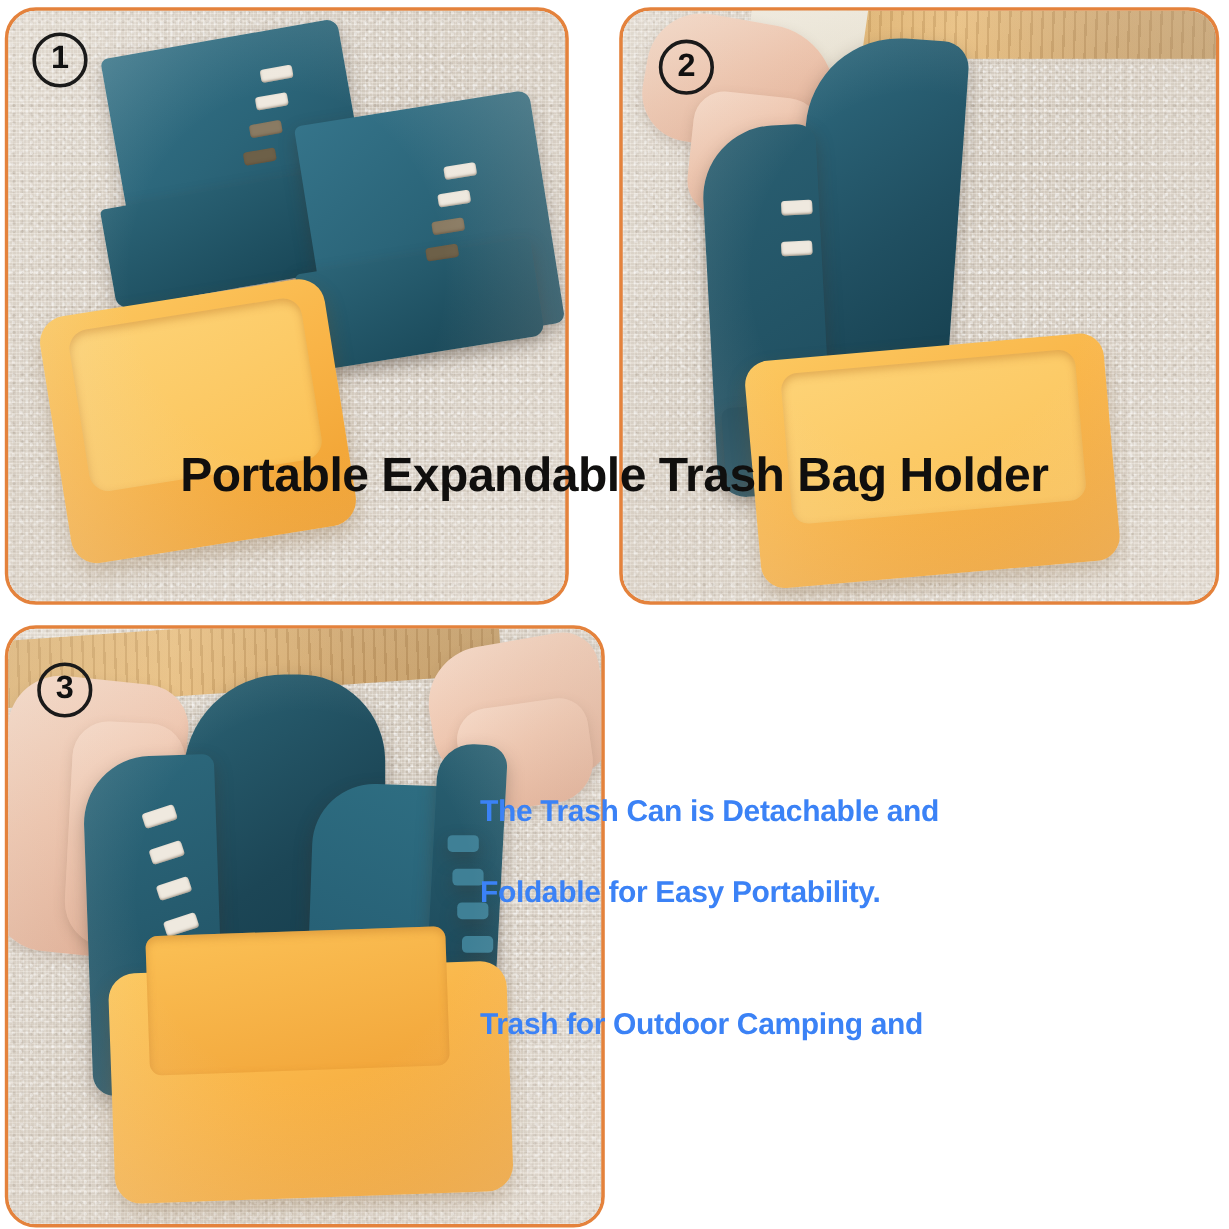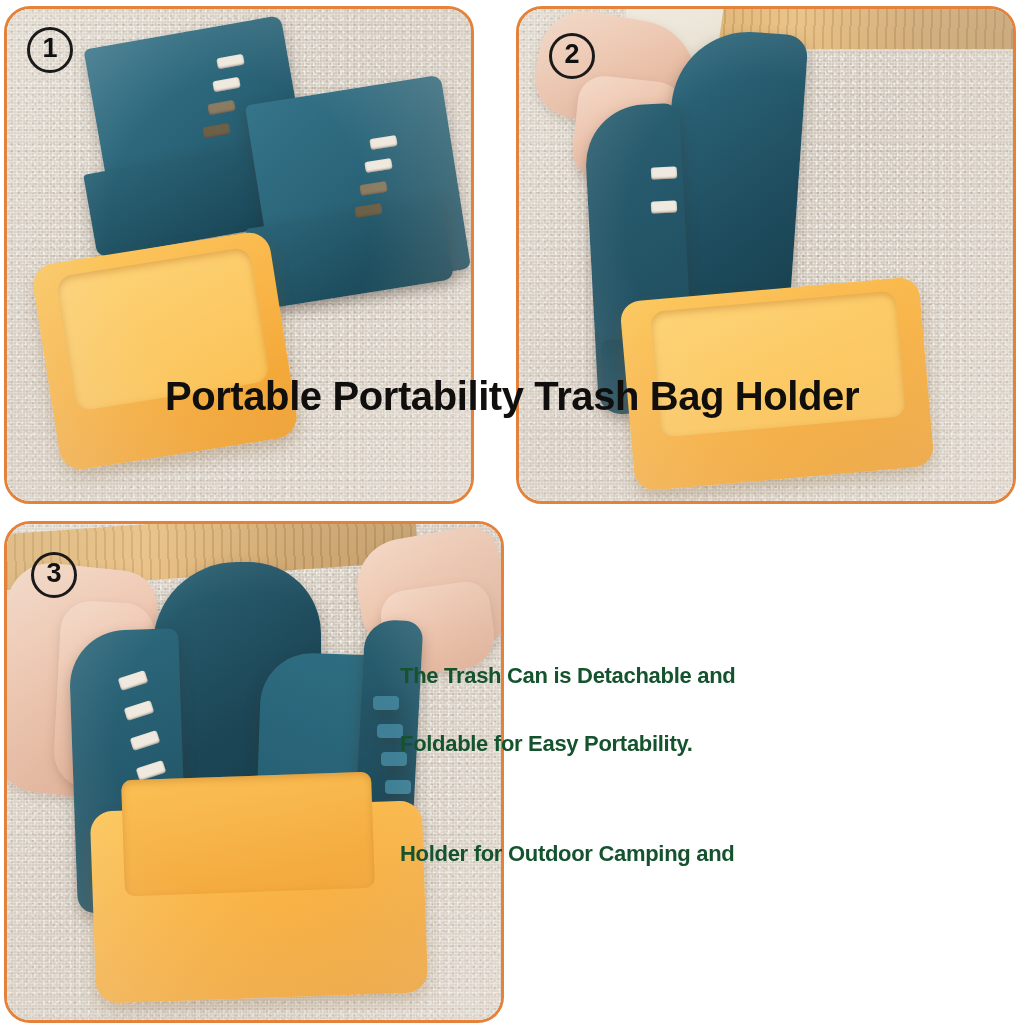--- a/index.html
+++ b/index.html
@@ -150,23 +150,23 @@
     font-family: "Liberation Sans", sans-serif;
     white-space: nowrap;
   }
 
   #caption-block {
     position: absolute;
     left: 400px;
     top: 642px;
     width: 620px;
     z-index: 50;
-    color: #14532d;
+    color: #3b82f6;
     font-weight: bold;
-    font-size: 22px;
+    font-size: 25px;
     line-height: 68px;
     font-family: "Liberation Sans", sans-serif;
     letter-spacing: -0.3px;
   }
   #caption-block .para { margin: 0; }
   #caption-block .gap { height: 42px; }
   .cap-line { display: block; white-space: nowrap; }
 </style>
 </head>
 <body>
@@ -256,26 +256,26 @@
       <div class="teal-panelA" style="left:378px; top:256px; width:26px; height:14px; border-radius:4px; background:#3f8096;"></div>
 
       <div class="tray" style="left:86px; top:282px; width:332px; height:192px; transform:rotate(-2deg); border-radius:22px;"></div>
       <div class="tray-inner" style="left:116px; top:252px; width:250px; height:116px; transform:rotate(-2deg); border-radius:10px; background:linear-gradient(170deg,#fbc055 0%,#f2a63a 100%);"></div>
 
       <div class="blurwash"></div>
     </div>
     <div class="badge" style="left:24px; top:28px;">3</div>
   </div>
 
-  <div id="title-overlay">Portable Portability Trash Bag Holder</div>
+  <div id="title-overlay">Portable Expandable Trash Bag Holder</div>
 
   <div id="caption-block">
     <div class="para">
       <span class="cap-line">The Trash Can is Detachable and</span>
       <span class="cap-line">Foldable for Easy Portability.</span>
     </div>
     <div class="gap"></div>
     <div class="para">
-      <span class="cap-line">Holder for Outdoor Camping and</span>
+      <span class="cap-line">Trash for Outdoor Camping and</span>
     </div>
   </div>
 
 </div>
 
 </body></html>

